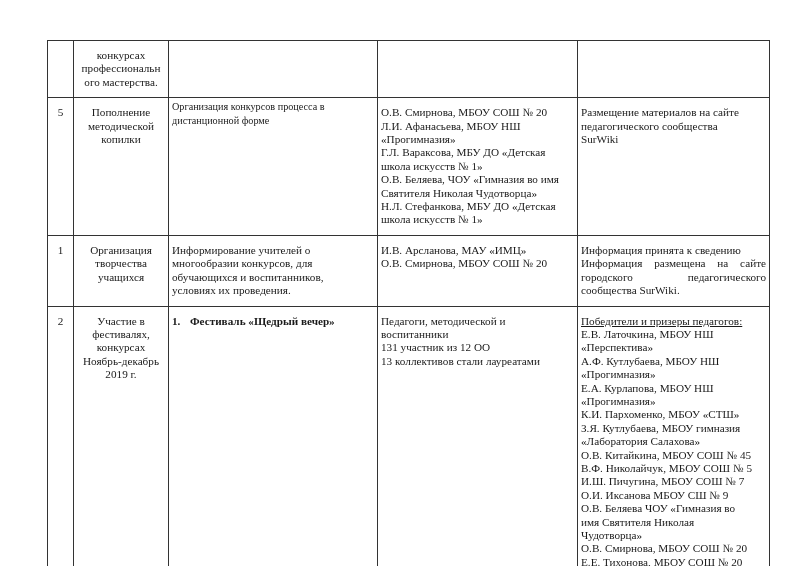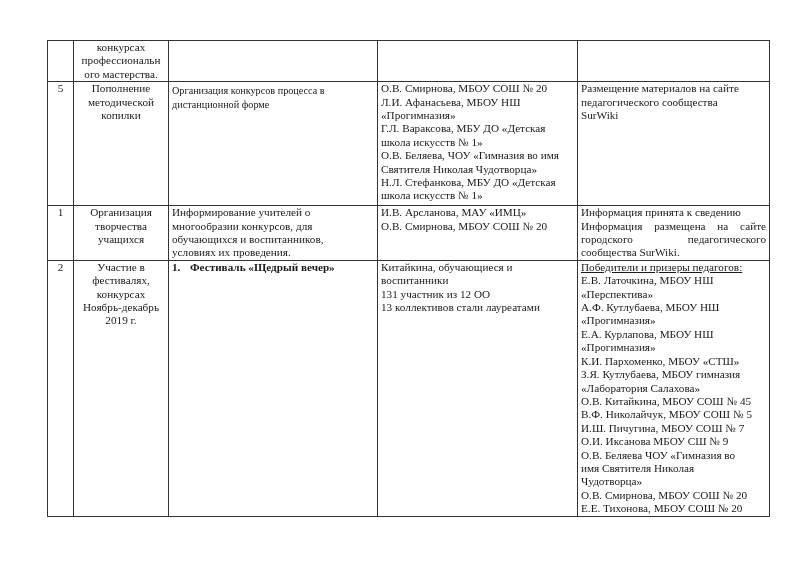--- a/index.html
+++ b/index.html
@@ -1,20 +1,20 @@
 <!DOCTYPE html>
 <html><head>
 <meta charset="utf-8">
 <style>
   html, body { margin:0; padding:0; background:#ffffff; }
   body { width:800px; height:566px; position:relative; overflow:hidden;
          font-family:"Liberation Serif", serif; color:#1a1a1a; }
   table.doc { position:absolute; left:47px; top:40px; width:722px;
               border-collapse:collapse; table-layout:fixed; font-size:11.2px; line-height:13.4px; }
-  table.doc td { border:1.3px solid #333; vertical-align:top; padding:0 3px; }
+  table.doc td { border:1.3px solid #333; vertical-align:top; padding:8px 3px; }
   col.c1 { width:26px; } col.c2 { width:95px; } col.c3 { width:209px; }
   col.c4 { width:200px; } col.c5 { width:192px; }
   .center { text-align:center; }
   .small { font-size:10.2px; }
   .section { font-weight:bold; font-size:11.4px; padding-left:1px !important; line-height:12px; }
   .line { display:block; white-space:nowrap; }
   .justify { text-align:justify; text-align-last:left; }
   .u { text-decoration:underline; }
   .numitem { display:block; padding-left:0;font-weight:bold; }
   .numitem .n { display:inline-block; width:18px; }
@@ -105,21 +105,21 @@
       <span class="line">конкурсах</span>
       <span class="line">Ноябрь-декабрь</span>
       <span class="line">2019 г.</span>
     </td>
     <td>
       <span class="numitem">
         <span class="n">1.</span><span>Фестиваль «Щедрый вечер»</span>
       </span>
     </td>
     <td>
-      <span class="line">Китайкина, обучающиеся и</span>
+      <span class="line">Педагоги, методической и</span>
       <span class="line">воспитанники</span>
       <span class="line">131 участник из 12 ОО</span>
       <span class="line">13 коллективов стали лауреатами</span>
     </td>
     <td>
       <span class="line u">Победители и призеры педагогов:</span>
       <span class="line">Е.В. Латочкина, МБОУ НШ</span>
       <span class="line">«Перспектива»</span>
       <span class="line">А.Ф. Кутлубаева, МБОУ НШ</span>
       <span class="line">«Прогимназия»</span>

